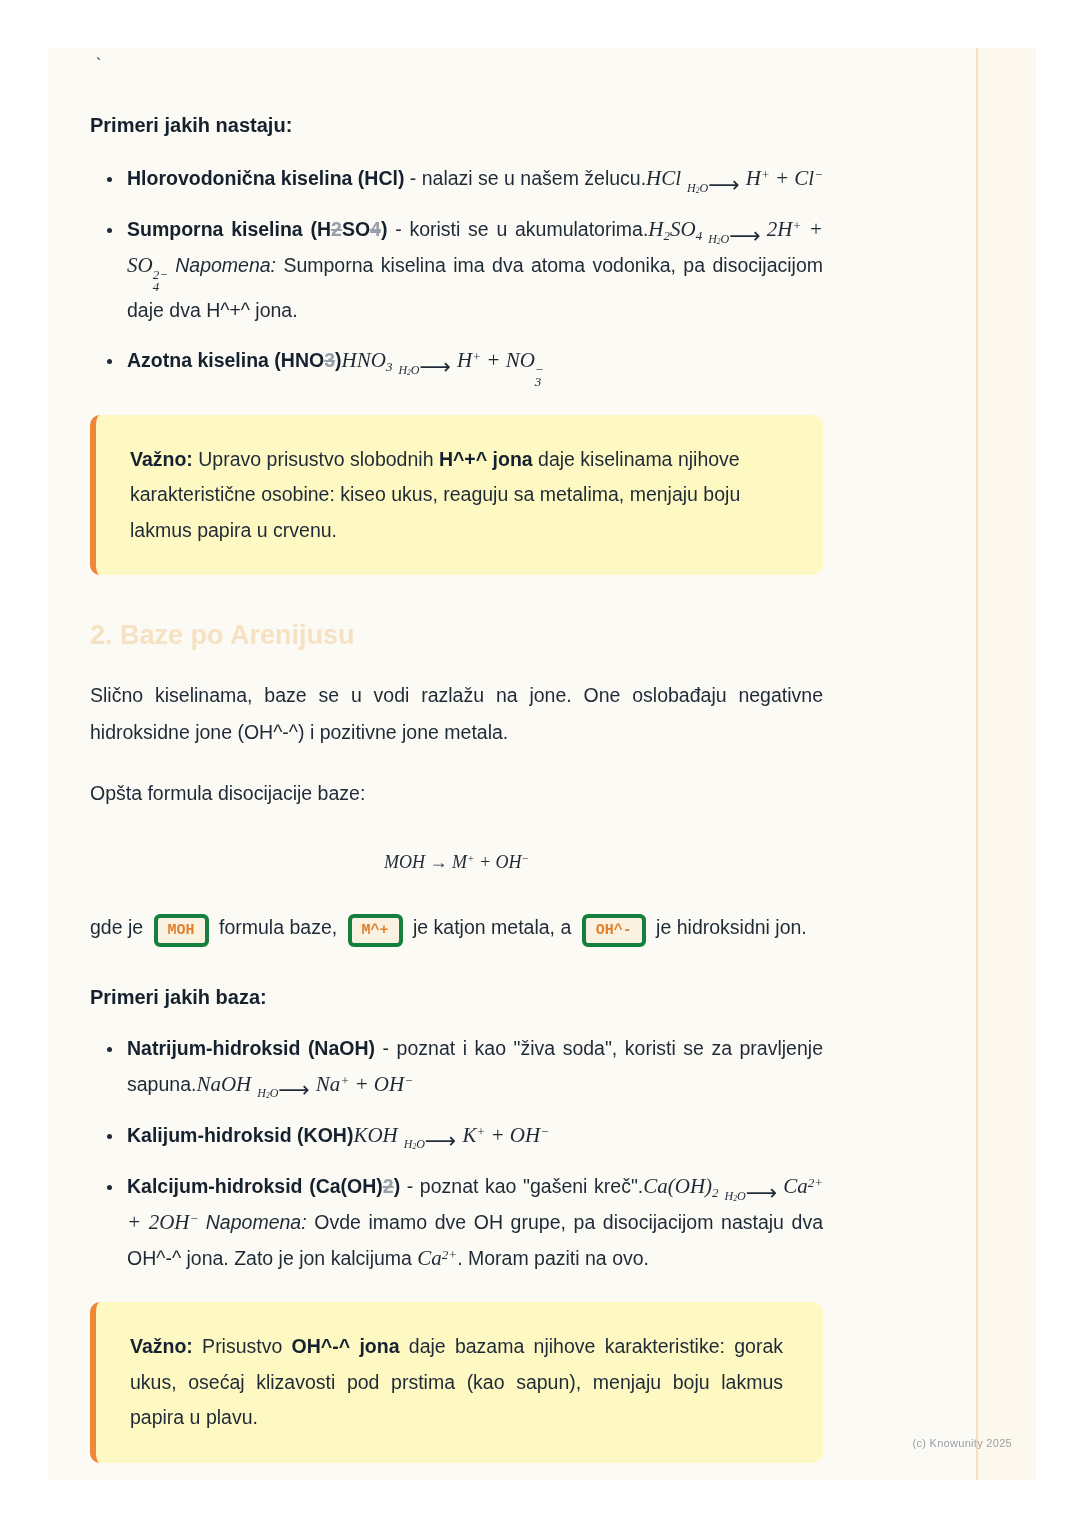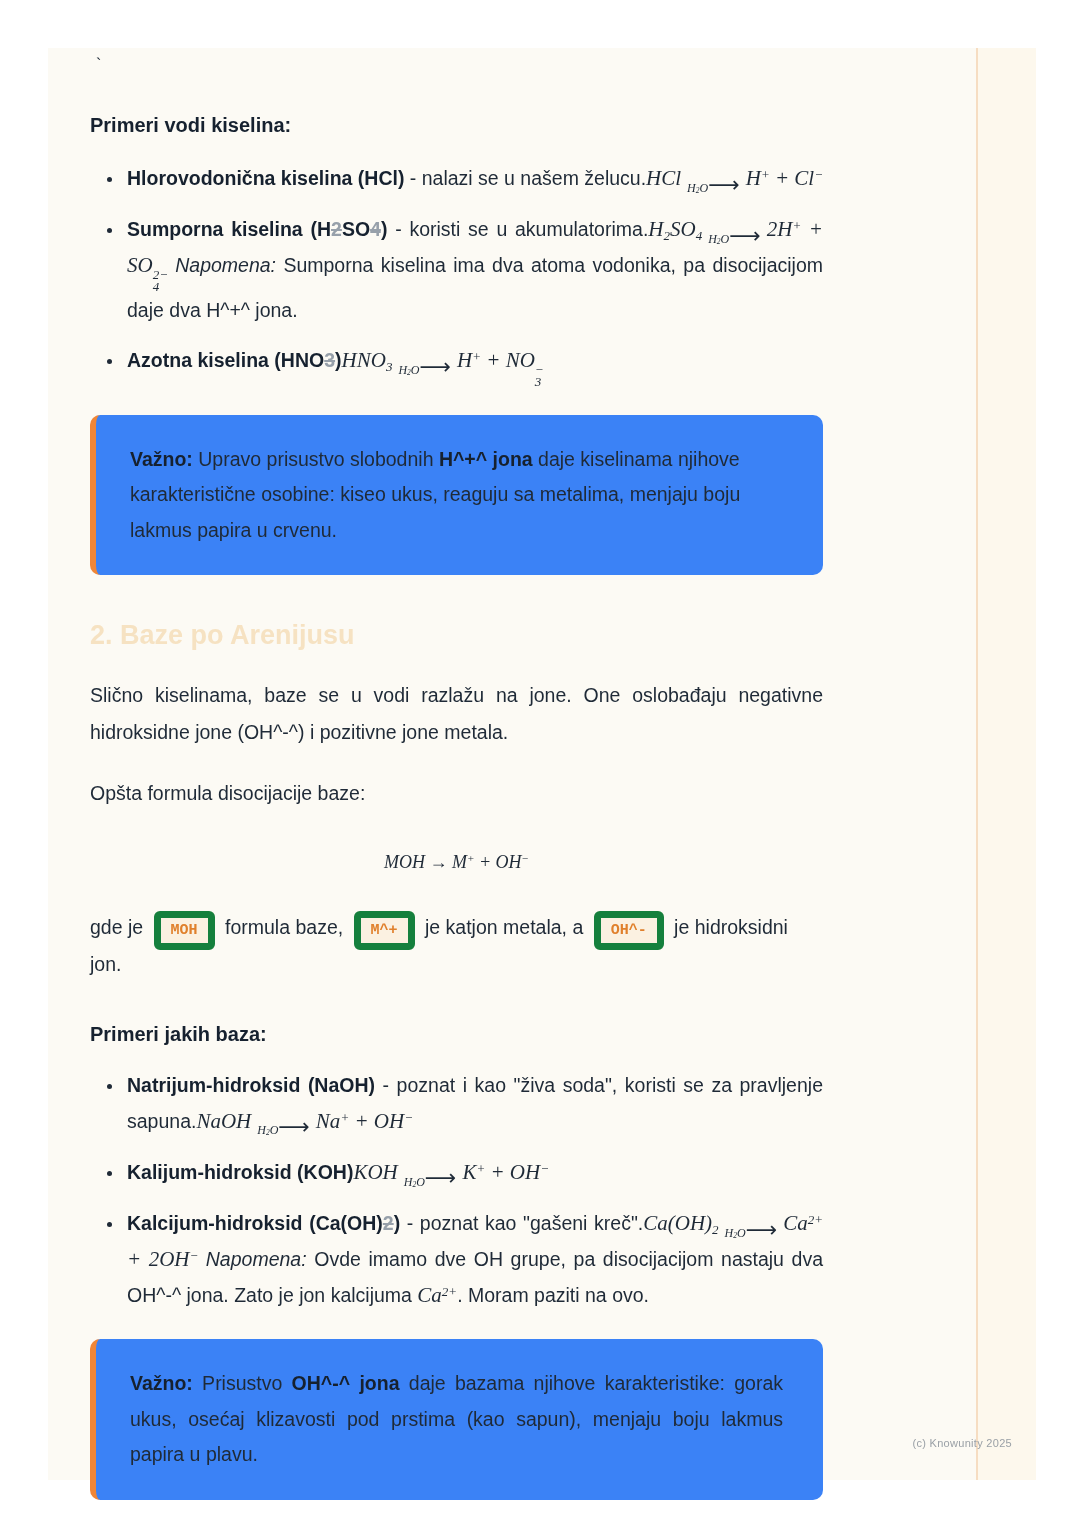--- a/index.html
+++ b/index.html
@@ -25,54 +25,54 @@
   ul { margin-top:22px; padding-left:34px; }
   li { font-size:19.5px; line-height:1.72; margin-bottom:15px; padding-left:3px;
        text-align:justify; }
   li::marker { color:#1f2a37; font-size:0.85em; }
 
   .b { font-weight:700; color:#16212f; }
   .i { font-style:italic; }
   .strike { color:#97a0aa; text-decoration:line-through; text-decoration-thickness:2px; }
 
   .code { font-family:"Liberation Mono","DejaVu Sans Mono",monospace; font-weight:700;
-    font-size:15px; color:#e0802c; background:#fbf1e1; border:7px solid #15803d;
+    font-size:15px; color:#e0802c; background:#fbf1e1; border:4px solid #15803d;
     border-radius:6px; padding:4px 10px; margin:0 5px; white-space:nowrap; }
 
   .math { font-family:"Liberation Serif","DejaVu Serif",serif; font-style:italic;
     font-size:21px; }
   .mi { }
   .msub { font-size:0.62em; vertical-align:-0.28em; }
   .msup { font-size:0.62em; vertical-align:0.5em; }
   .msubsup { display:inline-flex; flex-direction:column; align-items:flex-start;
     vertical-align:-0.52em; line-height:0.95; font-size:0.62em; }
   .msubsup span { display:block; }
   .marr { display:inline-flex; flex-direction:row; align-items:center;
     vertical-align:-0.32em; margin:0 7px 0 6px; }
   .marr-lbl { font-size:12px; line-height:1; margin-bottom:-7px; }
   .marr-lbl .msub { vertical-align:-0.2em; }
   .marr-shaft { font-family:"DejaVu Sans",sans-serif; font-style:normal;
     font-size:22px; line-height:1; letter-spacing:-1px; }
 
-  .callout { margin-top:26px; background:#3b82f6; border-left:6px solid #f08637;
+  .callout { margin-top:26px; background:#fef9c3; border-left:6px solid #f08637;
     border-radius:10px; padding:27px 40px 27px 34px; font-size:19.5px; line-height:1.82; }
 
   .formula { text-align:center; font-size:18px; margin:40px 0 36px; }
 
   .footer { position:absolute; top:1437px; right:68px; font-size:11px; color:#9aa0a6;
     letter-spacing:0.3px; }
 </style>
 </head>
 <body>
 
 <div class="canvas">
   <div class="page">
     <div class="content">
         <div class="stray">`</div>
-        <h3>Primeri vodi kiselina:</h3>
+        <h3>Primeri jakih nastaju:</h3>
         <ul>
           <li><span class="b">Hlorovodonična kiselina (HCl)</span><span class=""> - nalazi se u našem želucu.</span><span class="math"><span class="mi">HCl</span><span class="marr">
                 <span class="marr-lbl"><span class="mi">H</span><span class="msub">2</span><span class="mi">O</span></span>
                 <span class="marr-shaft">⟶</span>
               </span><span class="mi">H</span><span class="msup">+</span><span class="mi"> + Cl</span><span class="msup">−</span></span></li>
           <li><span class="b">Sumporna kiselina (H</span><span class="b strike">2</span><span class="b">SO</span><span class="b strike">4</span><span class="b">)</span><span class=""> - koristi se u akumulatorima.</span><span class="math"><span class="mi">H</span><span class="msub">2</span><span class="mi">SO</span><span class="msub">4</span><span class="marr">
                 <span class="marr-lbl"><span class="mi">H</span><span class="msub">2</span><span class="mi">O</span></span>
                 <span class="marr-shaft">⟶</span>
               </span><span class="mi">2H</span><span class="msup">+</span><span class="mi"> + SO</span><span class="msubsup">
                 <span>2−</span>

